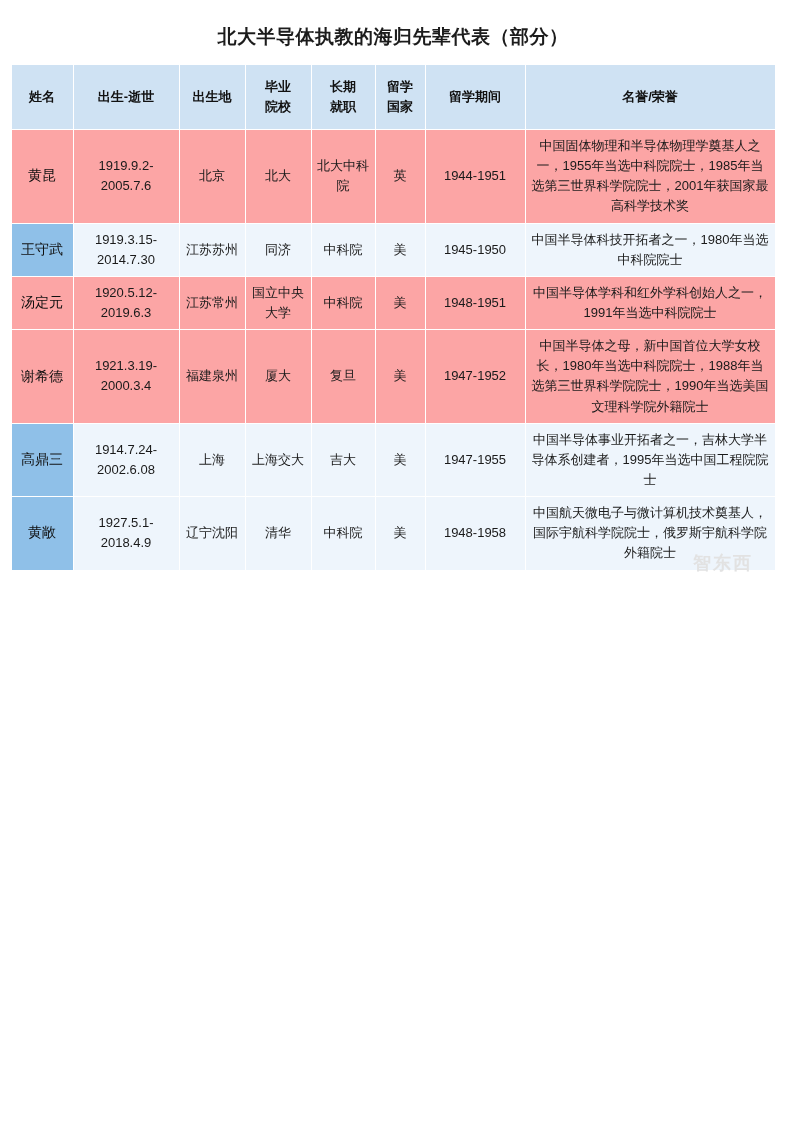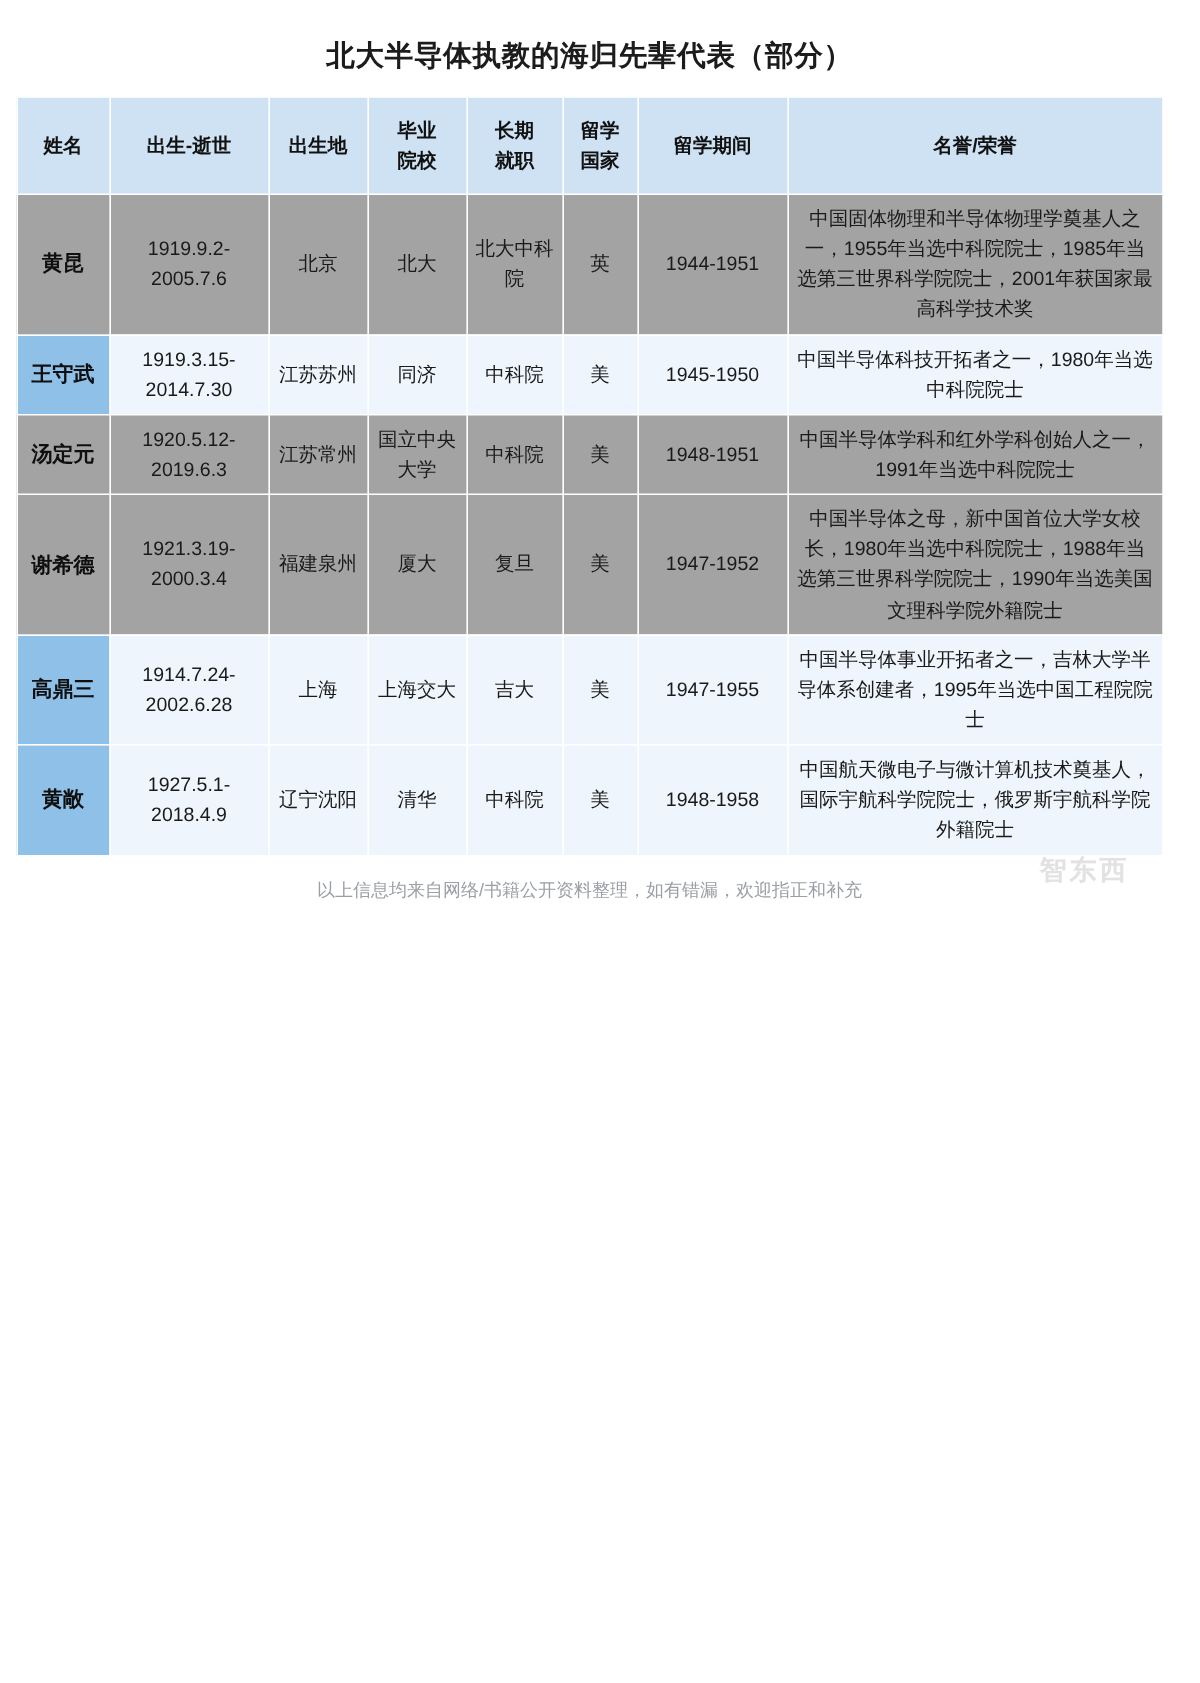--- a/index.html
+++ b/index.html
@@ -47,27 +47,27 @@
   }
   thead th {
     background: #cfe2f3;
     font-weight: bold;
     font-size: 13.5px;
     color: #111111;
     height: 52px;
     border: 1px solid #ffffff;
   }
   tbody tr.odd td {
-    background: #a3a3a3;
+    background: #fca5a5;
   }
   tbody tr.even td {
     background: #eef5fc;
   }
   tbody td.name {
-    font-weight: bold;
+    font-weight: normal;
     background: #8fc0e8;
     font-size: 14px;
     color: #0f0f0f;
   }
   tbody tr.even td.name {
     background: #8fc0e8;
   }
   td.honor {
     text-align: center;
     line-height: 1.7;
@@ -182,21 +182,21 @@
         <td>1921.3.19-2000.3.4</td>
         <td>福建泉州</td>
         <td>厦大</td>
         <td>复旦</td>
         <td>美</td>
         <td>1947-1952</td>
         <td class="honor">中国半导体之母，新中国首位大学女校长，1980年当选中科院院士，1988年当选第三世界科学院院士，1990年当选美国文理科学院外籍院士</td>
       </tr>
       <tr class="even">
         <td class="name">高鼎三</td>
-        <td>1914.7.24-2002.6.28</td>
+        <td>1914.7.24-2002.6.08</td>
         <td>上海</td>
         <td>上海交大</td>
         <td>吉大</td>
         <td>美</td>
         <td>1947-1955</td>
         <td class="honor">中国半导体事业开拓者之一，吉林大学半导体系创建者，1995年当选中国工程院院士</td>
       </tr>
       <tr class="even">
         <td class="name">黄敞</td>
         <td>1927.5.1-2018.4.9</td>
@@ -204,19 +204,18 @@
         <td>清华</td>
         <td>中科院</td>
         <td>美</td>
         <td>1948-1958</td>
         <td class="honor">中国航天微电子与微计算机技术奠基人，国际宇航科学院院士，俄罗斯宇航科学院外籍院士</td>
       </tr>
     </tbody>
   </table>
 
   <div class="footer">
-    <span>以上信息均来自网络/书籍公开资料整理，如有错漏，欢迎指正和补充</span>
     <span class="wm-wrap">
       <span class="watermark">智东西</span>
     </span>
   </div>
 
 </div>
 
 </body></html>

